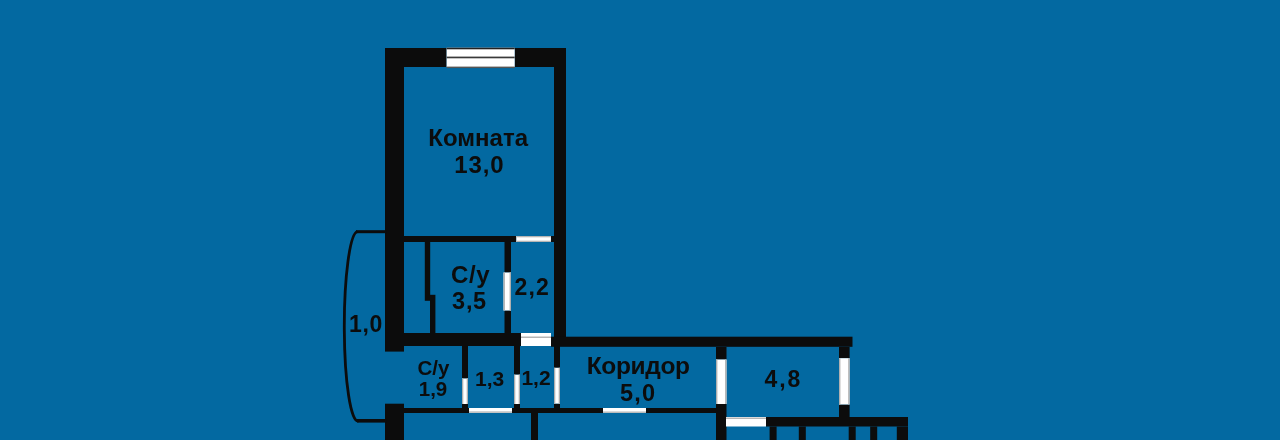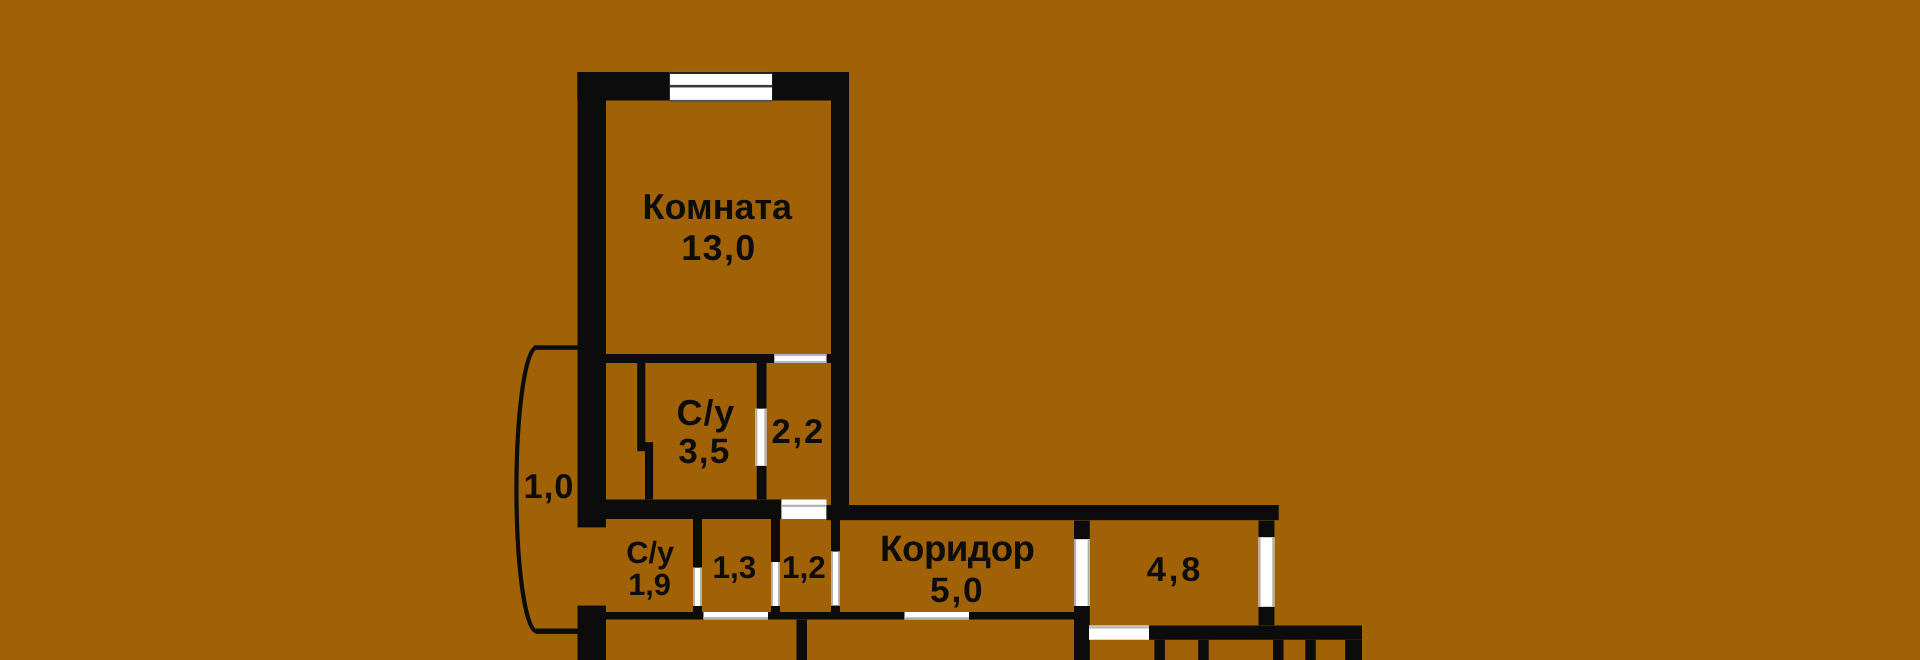--- a/index.html
+++ b/index.html
@@ -1,16 +1,16 @@
 <!DOCTYPE html>
 <html><head>
 <meta charset="utf-8">
 <style>
   html,body{margin:0;padding:0;background:#ffffff;}
-  .page{position:relative;width:1280px;height:440px;background:#a16207;overflow:hidden;
+  .page{position:relative;width:1280px;height:440px;background:#0369a1;overflow:hidden;
         font-family:"Liberation Sans", sans-serif;}
   svg{position:absolute;left:0;top:0;}
   text{fill:#0c0c0c;font-family:"Liberation Sans", sans-serif;font-weight:700;}
 </style>
 </head>
 <body>
 <div class="page">
 <svg width="1280" height="440" viewBox="0 0 1280 440">
 
   <g>

